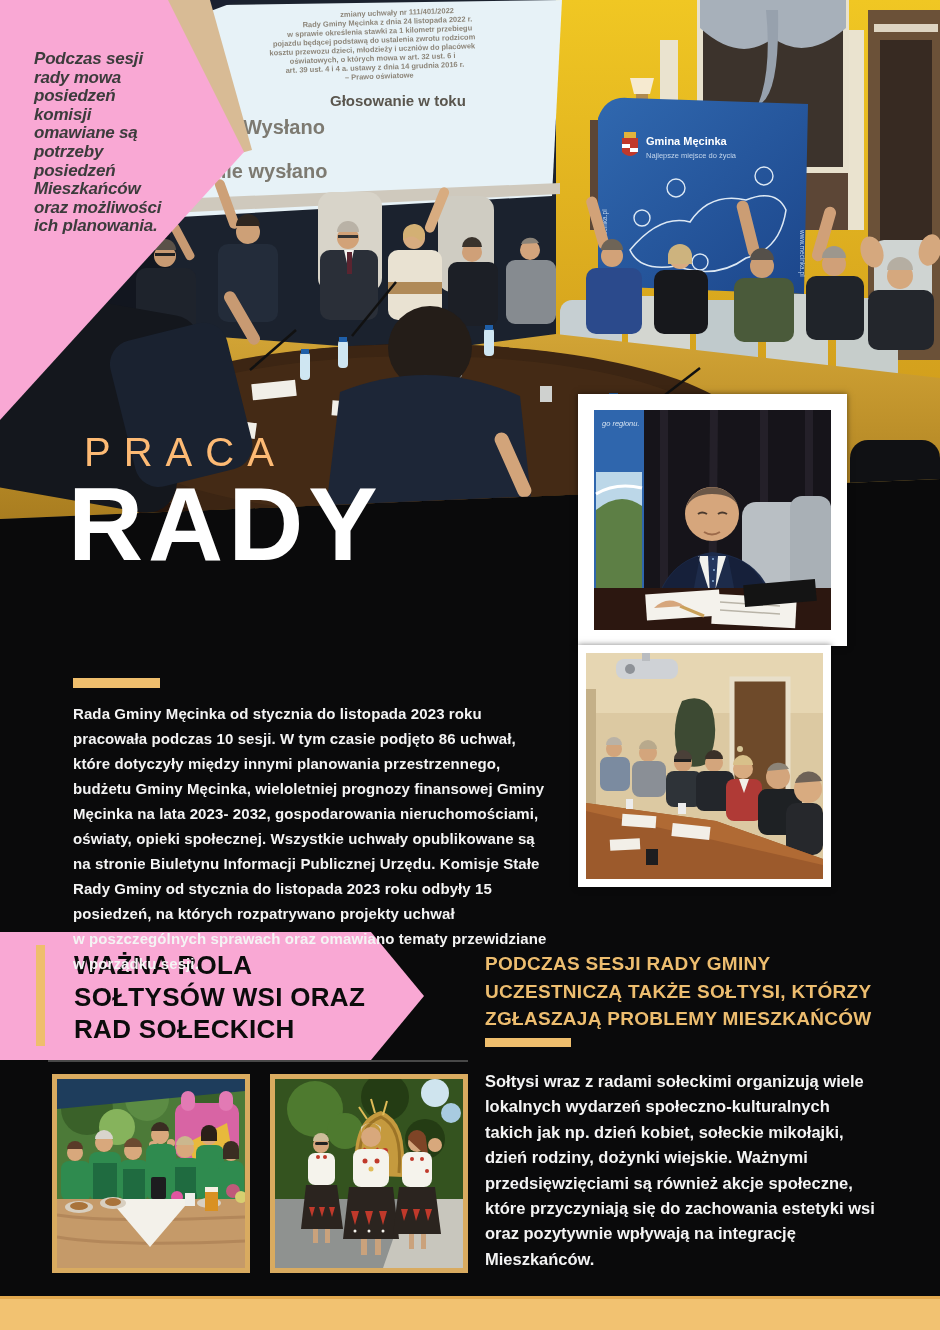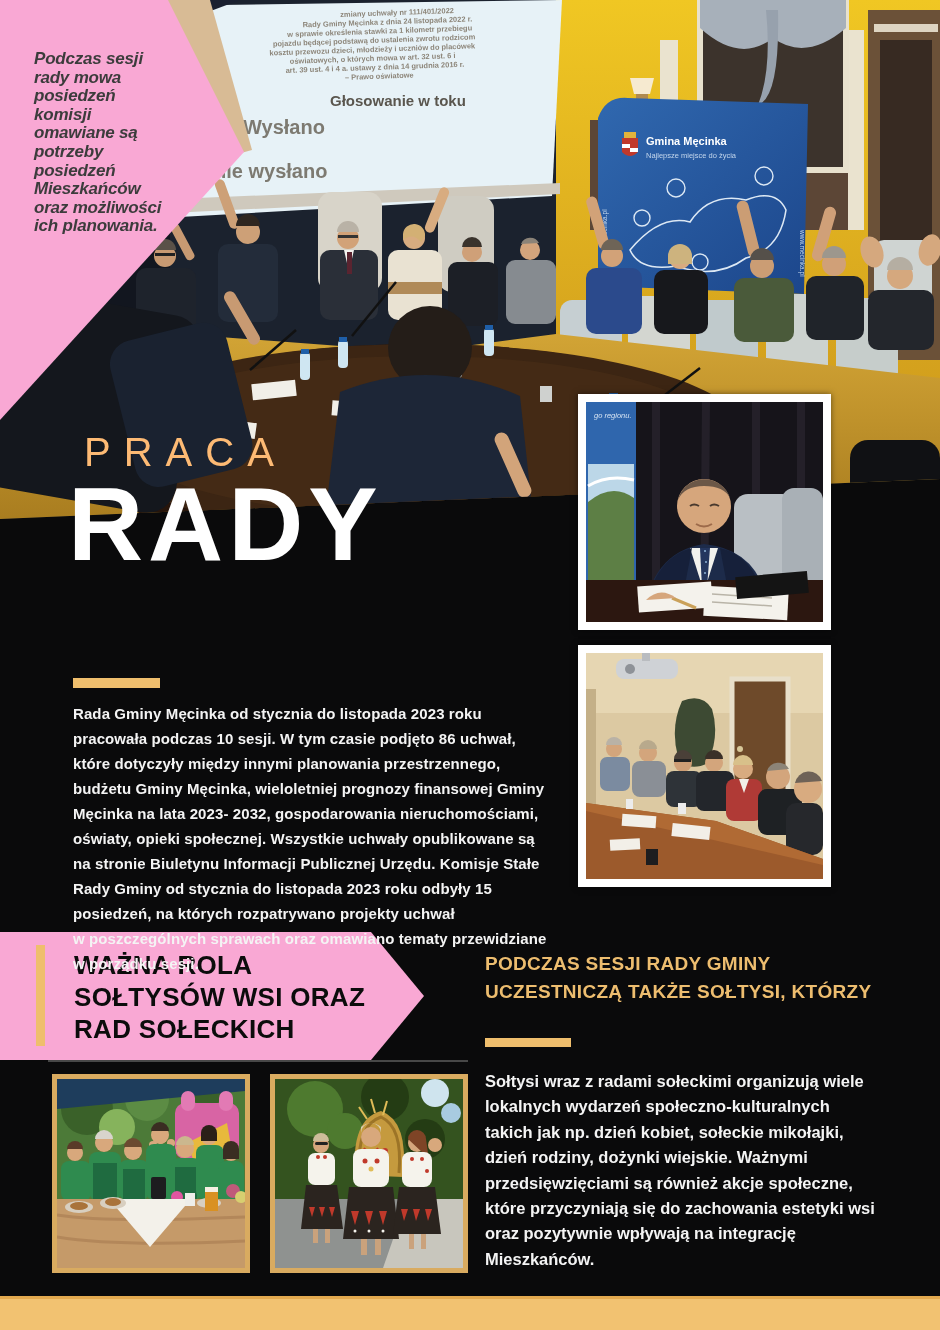--- a/index.html
+++ b/index.html
@@ -51,21 +51,21 @@
     letter-spacing:0.1px;white-space:nowrap;
   }
   .soltys-par{
     position:absolute;left:485px;top:1069px;z-index:6;
     font-size:16.5px;line-height:25.4px;font-weight:700;color:#f4f4f4;
     white-space:nowrap;
   }
   
   .photo-card{position:absolute;background:#fff;z-index:5;box-shadow:0 0 6px rgba(0,0,0,.5);}
   .photo-card svg{display:block;}
-  .card-portrait{left:578px;top:394px;padding:8px;}
+  .card-portrait{left:578px;top:394px;padding:16px;}
   .card-committee{left:578px;top:645px;padding:8px;}
   .gold-card{position:absolute;z-index:5;border:5px solid #d9ab60;background:#222;}
   .card-village{left:52px;top:1074px;}
   .card-folk{left:270px;top:1074px;}
   .gold-card svg{display:block;}
   
   .arrow-banner{
     position:absolute;left:0;top:932px;width:424px;height:128px;z-index:5;
     background:#f9a8d4;
     clip-path:polygon(0 0,371px 0,424px 64px,371px 128px,0 128px);
@@ -471,21 +471,21 @@
       </g>
     </svg>
   </div>
 
   <div class="arrow-banner">
     <div class="arrow-accent"></div>
     <div class="arrow-title"><span>WAŻNA ROLA</span><br><span>SOŁTYSÓW WSI ORAZ</span><br><span>RAD SOŁECKICH</span></div>
   </div>
   <div class="banner-shadow"></div>
 
-  <div class="gold-heading"><span>PODCZAS SESJI RADY GMINY</span><br><span>UCZESTNICZĄ TAKŻE SOŁTYSI, KTÓRZY</span><br></div>
+  <div class="gold-heading"><span>PODCZAS SESJI RADY GMINY</span><br><span>UCZESTNICZĄ TAKŻE SOŁTYSI, KTÓRZY</span><br><span>ZGŁASZAJĄ PROBLEMY MIESZKAŃCÓW</span></div>
   <div class="gold-underline"></div>
 
   <div class="gold-card card-village">
     <svg width="188" height="189" viewBox="0 0 188 189">
       <rect width="188" height="189" fill="#4c7a38"></rect>
       <circle cx="30" cy="30" r="26" fill="#3a6129"></circle>
         <circle cx="90" cy="20" r="22" fill="#5c8c44"></circle>
       <circle cx="60" cy="48" r="18" fill="#86b35c"></circle>
         <circle cx="150" cy="12" r="16" fill="#3a6129"></circle>
       <polygon points="0,0 188,0 188,12 0,30" fill="#1e3d5c"></polygon>

